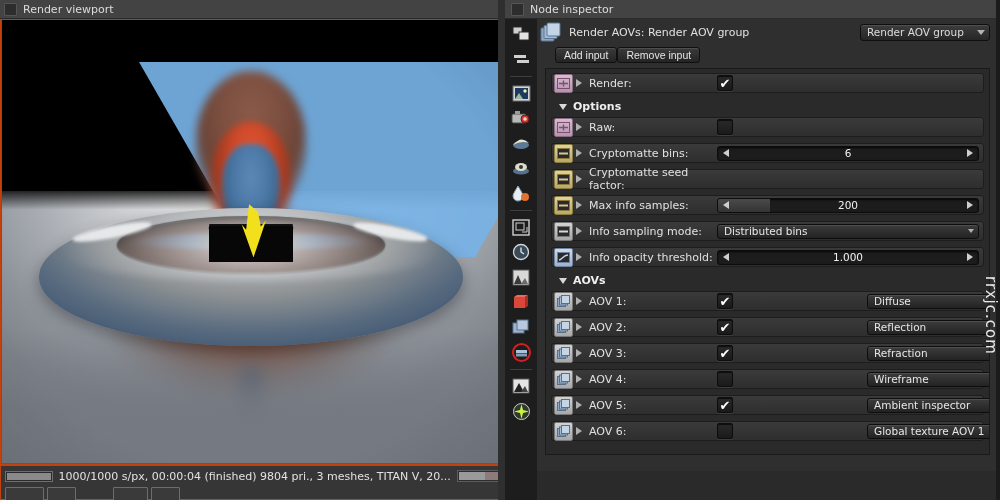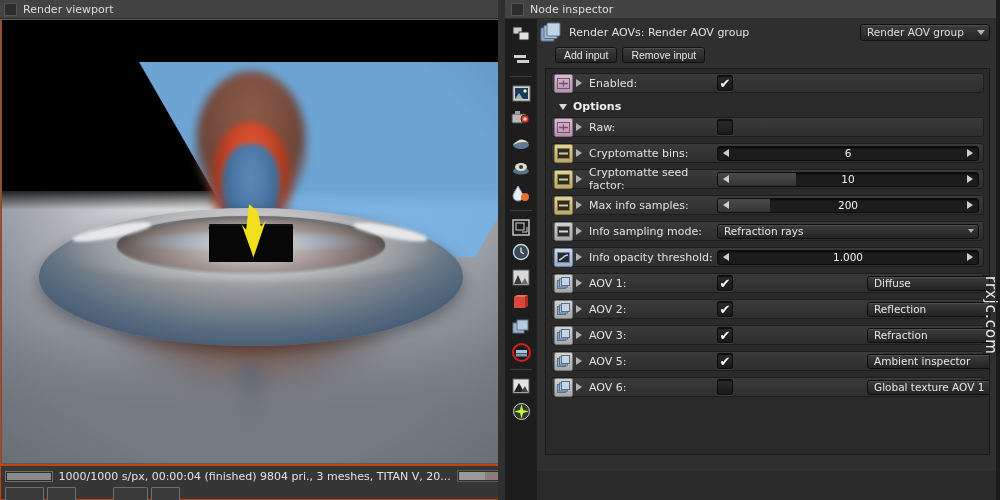--- a/index.html
+++ b/index.html
@@ -279,21 +279,21 @@
     font-size:10.5px; color:#dcdcdc;
     box-sizing:border-box;
   }
   .node-select .sel-text{flex:1;}
   .caret-down {
     width:0;height:0;
     border-left:4px solid transparent;
     border-right:4px solid transparent;
     border-top:5px solid #b3b3b3;
   }
-  #btn-row { display:flex; gap:5px; padding:2px 0 5px 18px; }
+  #btn-row { display:flex; padding:2px 0 5px 18px; }
   .gbtn {
     height:16px; padding:0 8px;
     background:linear-gradient(to bottom,#3b3b3b,#242424);
     border:1px solid #101010;
     border-radius:3px;
     box-shadow: inset 0 1px 0 rgba(255,255,255,0.10);
     color:#e4e4e4; font-size:10.5px;
     line-height:15px;
     box-sizing:border-box;
   }
@@ -629,21 +629,21 @@
 
         <div id="props">
             <div class="prow">
               <div class="pin-icon pin-pink">
                 <svg width="13" height="11" viewBox="0 0 13 11">
                   <rect x="0.5" y="0.5" width="12" height="10" fill="none" stroke="#7a4f70"></rect>
                   <path d="M2 5.5 H11 M6.5 2.5 V8.5" stroke="#7a4f70" stroke-width="1.4"></path>
                 </svg>
               </div>
               <div class="tri-right"></div>
-              <span class="plabel">Enabled:</span>
+              <span class="plabel">Render:</span>
               <div class="checkbox">
                 <span class="chk-mark">✔</span>
               </div>
             </div>
             <div class="group-header">
               <span class="tri-down"></span>
               <span>Options</span>
             </div>
             <div class="prow">
               <div class="pin-icon pin-pink">
@@ -674,26 +674,20 @@
             </div>
             <div class="prow">
               <div class="pin-icon pin-gold">
                 <svg width="13" height="11" viewBox="0 0 13 11">
                   <rect x="0.5" y="0.5" width="12" height="10" fill="#2a2a2a" stroke="#8e7c3c"></rect>
                   <rect x="2" y="4.5" width="9" height="2" fill="#d8c98e"></rect>
                 </svg>
               </div>
               <div class="tri-right"></div>
               <span class="plabel">Cryptomatte seed factor:</span>
-              <div class="slider">
-                <div class="slider-fill" style="width: 30%;"></div>
-                <div class="sl-arrow-l"></div>
-                <span class="sl-value">10</span>
-                <div class="sl-arrow-r"></div>
-              </div>
             </div>
             <div class="prow">
               <div class="pin-icon pin-gold">
                 <svg width="13" height="11" viewBox="0 0 13 11">
                   <rect x="0.5" y="0.5" width="12" height="10" fill="#2a2a2a" stroke="#8e7c3c"></rect>
                   <rect x="2" y="4.5" width="9" height="2" fill="#d8c98e"></rect>
                 </svg>
               </div>
               <div class="tri-right"></div>
               <span class="plabel">Max info samples:</span>
@@ -707,40 +701,44 @@
             <div class="prow">
               <div class="pin-icon pin-gray">
                 <svg width="13" height="11" viewBox="0 0 13 11">
                   <rect x="0.5" y="0.5" width="12" height="10" fill="#2a2a2a" stroke="#777"></rect>
                   <rect x="2" y="4.5" width="9" height="2" fill="#d8d8d8"></rect>
                 </svg>
               </div>
               <div class="tri-right"></div>
               <span class="plabel">Info sampling mode:</span>
               <div class="dropdown">
-                <span class="dd-text">Refraction rays</span>
+                <span class="dd-text">Distributed bins</span>
                 <span class="caret-sm"></span>
               </div>
             </div>
             <div class="prow">
               <div class="pin-icon pin-blue">
                 <svg width="13" height="11" viewBox="0 0 13 11">
                   <rect x="0.5" y="0.5" width="12" height="10" fill="#2a2a2a" stroke="#6d83a0"></rect>
                   <path d="M2 8 C5 8 6 3 11 3" stroke="#bcd2ea" stroke-width="1.4" fill="none"></path>
                 </svg>
               </div>
               <div class="tri-right"></div>
               <span class="plabel">Info opacity threshold:</span>
               <div class="slider">
                 <div class="slider-fill" style="width: 0%;"></div>
                 <div class="sl-arrow-l"></div>
                 <span class="sl-value">1.000</span>
                 <div class="sl-arrow-r"></div>
               </div>
             </div>
+            <div class="group-header">
+              <span class="tri-down"></span>
+              <span>AOVs</span>
+            </div>
             <div class="prow">
               <div class="pin-icon pin-gray">
                 <svg width="13" height="12" viewBox="0 0 13 12">
                   <rect x="0.5" y="3.5" width="8" height="8" fill="#8fa7c2" stroke="#56708c"></rect>
                   <rect x="2.5" y="2" width="8" height="8" fill="#a8bdd4" stroke="#56708c"></rect>
                   <rect x="4.5" y="0.5" width="8" height="8" fill="#c4d5e6" stroke="#56708c"></rect>
                 </svg>
               </div>
               <div class="tri-right"></div>
               <span class="plabel">AOV 1:</span>
@@ -802,20 +800,40 @@
             </div>
             <div class="prow">
               <div class="pin-icon pin-gray">
                 <svg width="13" height="12" viewBox="0 0 13 12">
                   <rect x="0.5" y="3.5" width="8" height="8" fill="#8fa7c2" stroke="#56708c"></rect>
                   <rect x="2.5" y="2" width="8" height="8" fill="#a8bdd4" stroke="#56708c"></rect>
                   <rect x="4.5" y="0.5" width="8" height="8" fill="#c4d5e6" stroke="#56708c"></rect>
                 </svg>
               </div>
               <div class="tri-right"></div>
+              <span class="plabel">AOV 4:</span>
+              <div class="aov-right">
+                <div class="aov-check-wrap">
+                  <div class="checkbox"></div>
+                </div>
+                <div class="dropdown aov-dd">
+                  <span class="dd-text">Wireframe</span>
+                  <span class="caret-sm"></span>
+                </div>
+              </div>
+            </div>
+            <div class="prow">
+              <div class="pin-icon pin-gray">
+                <svg width="13" height="12" viewBox="0 0 13 12">
+                  <rect x="0.5" y="3.5" width="8" height="8" fill="#8fa7c2" stroke="#56708c"></rect>
+                  <rect x="2.5" y="2" width="8" height="8" fill="#a8bdd4" stroke="#56708c"></rect>
+                  <rect x="4.5" y="0.5" width="8" height="8" fill="#c4d5e6" stroke="#56708c"></rect>
+                </svg>
+              </div>
+              <div class="tri-right"></div>
               <span class="plabel">AOV 5:</span>
               <div class="aov-right">
                 <div class="aov-check-wrap">
                   <div class="checkbox">
                     <span class="chk-mark">✔</span>
                   </div>
                 </div>
                 <div class="dropdown aov-dd">
                   <span class="dd-text">Ambient inspector</span>
                   <span class="caret-sm"></span>

